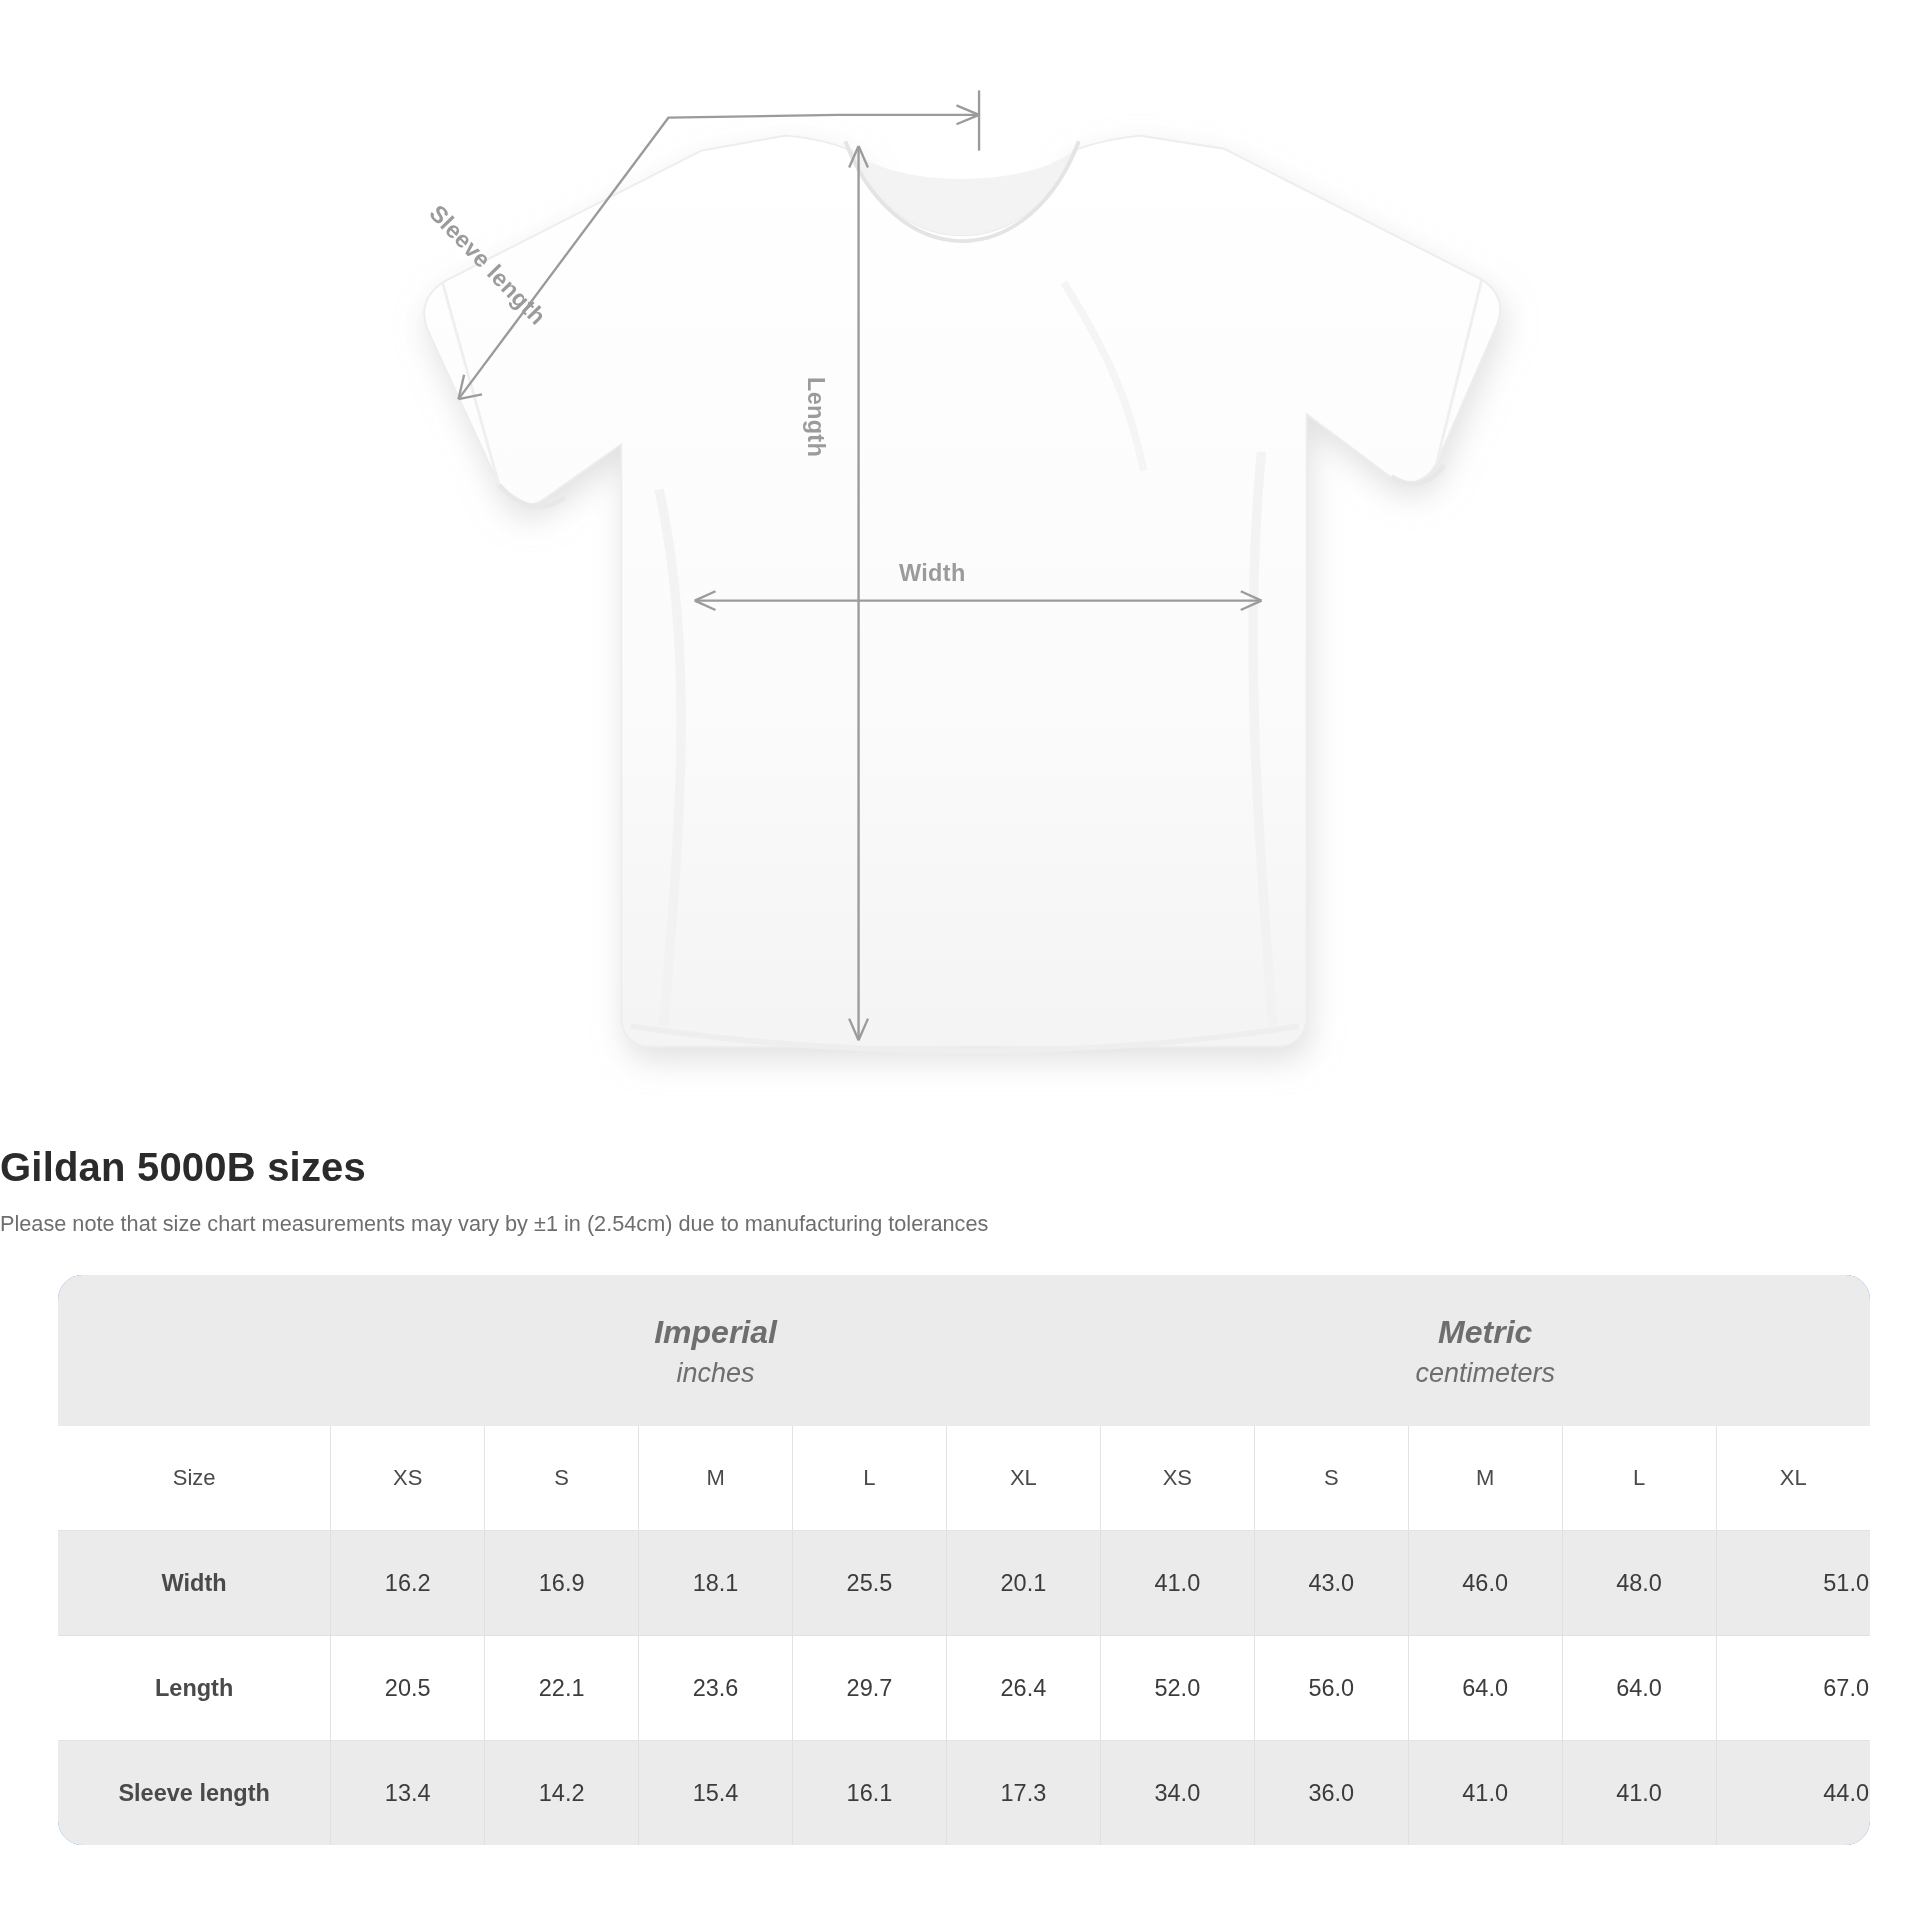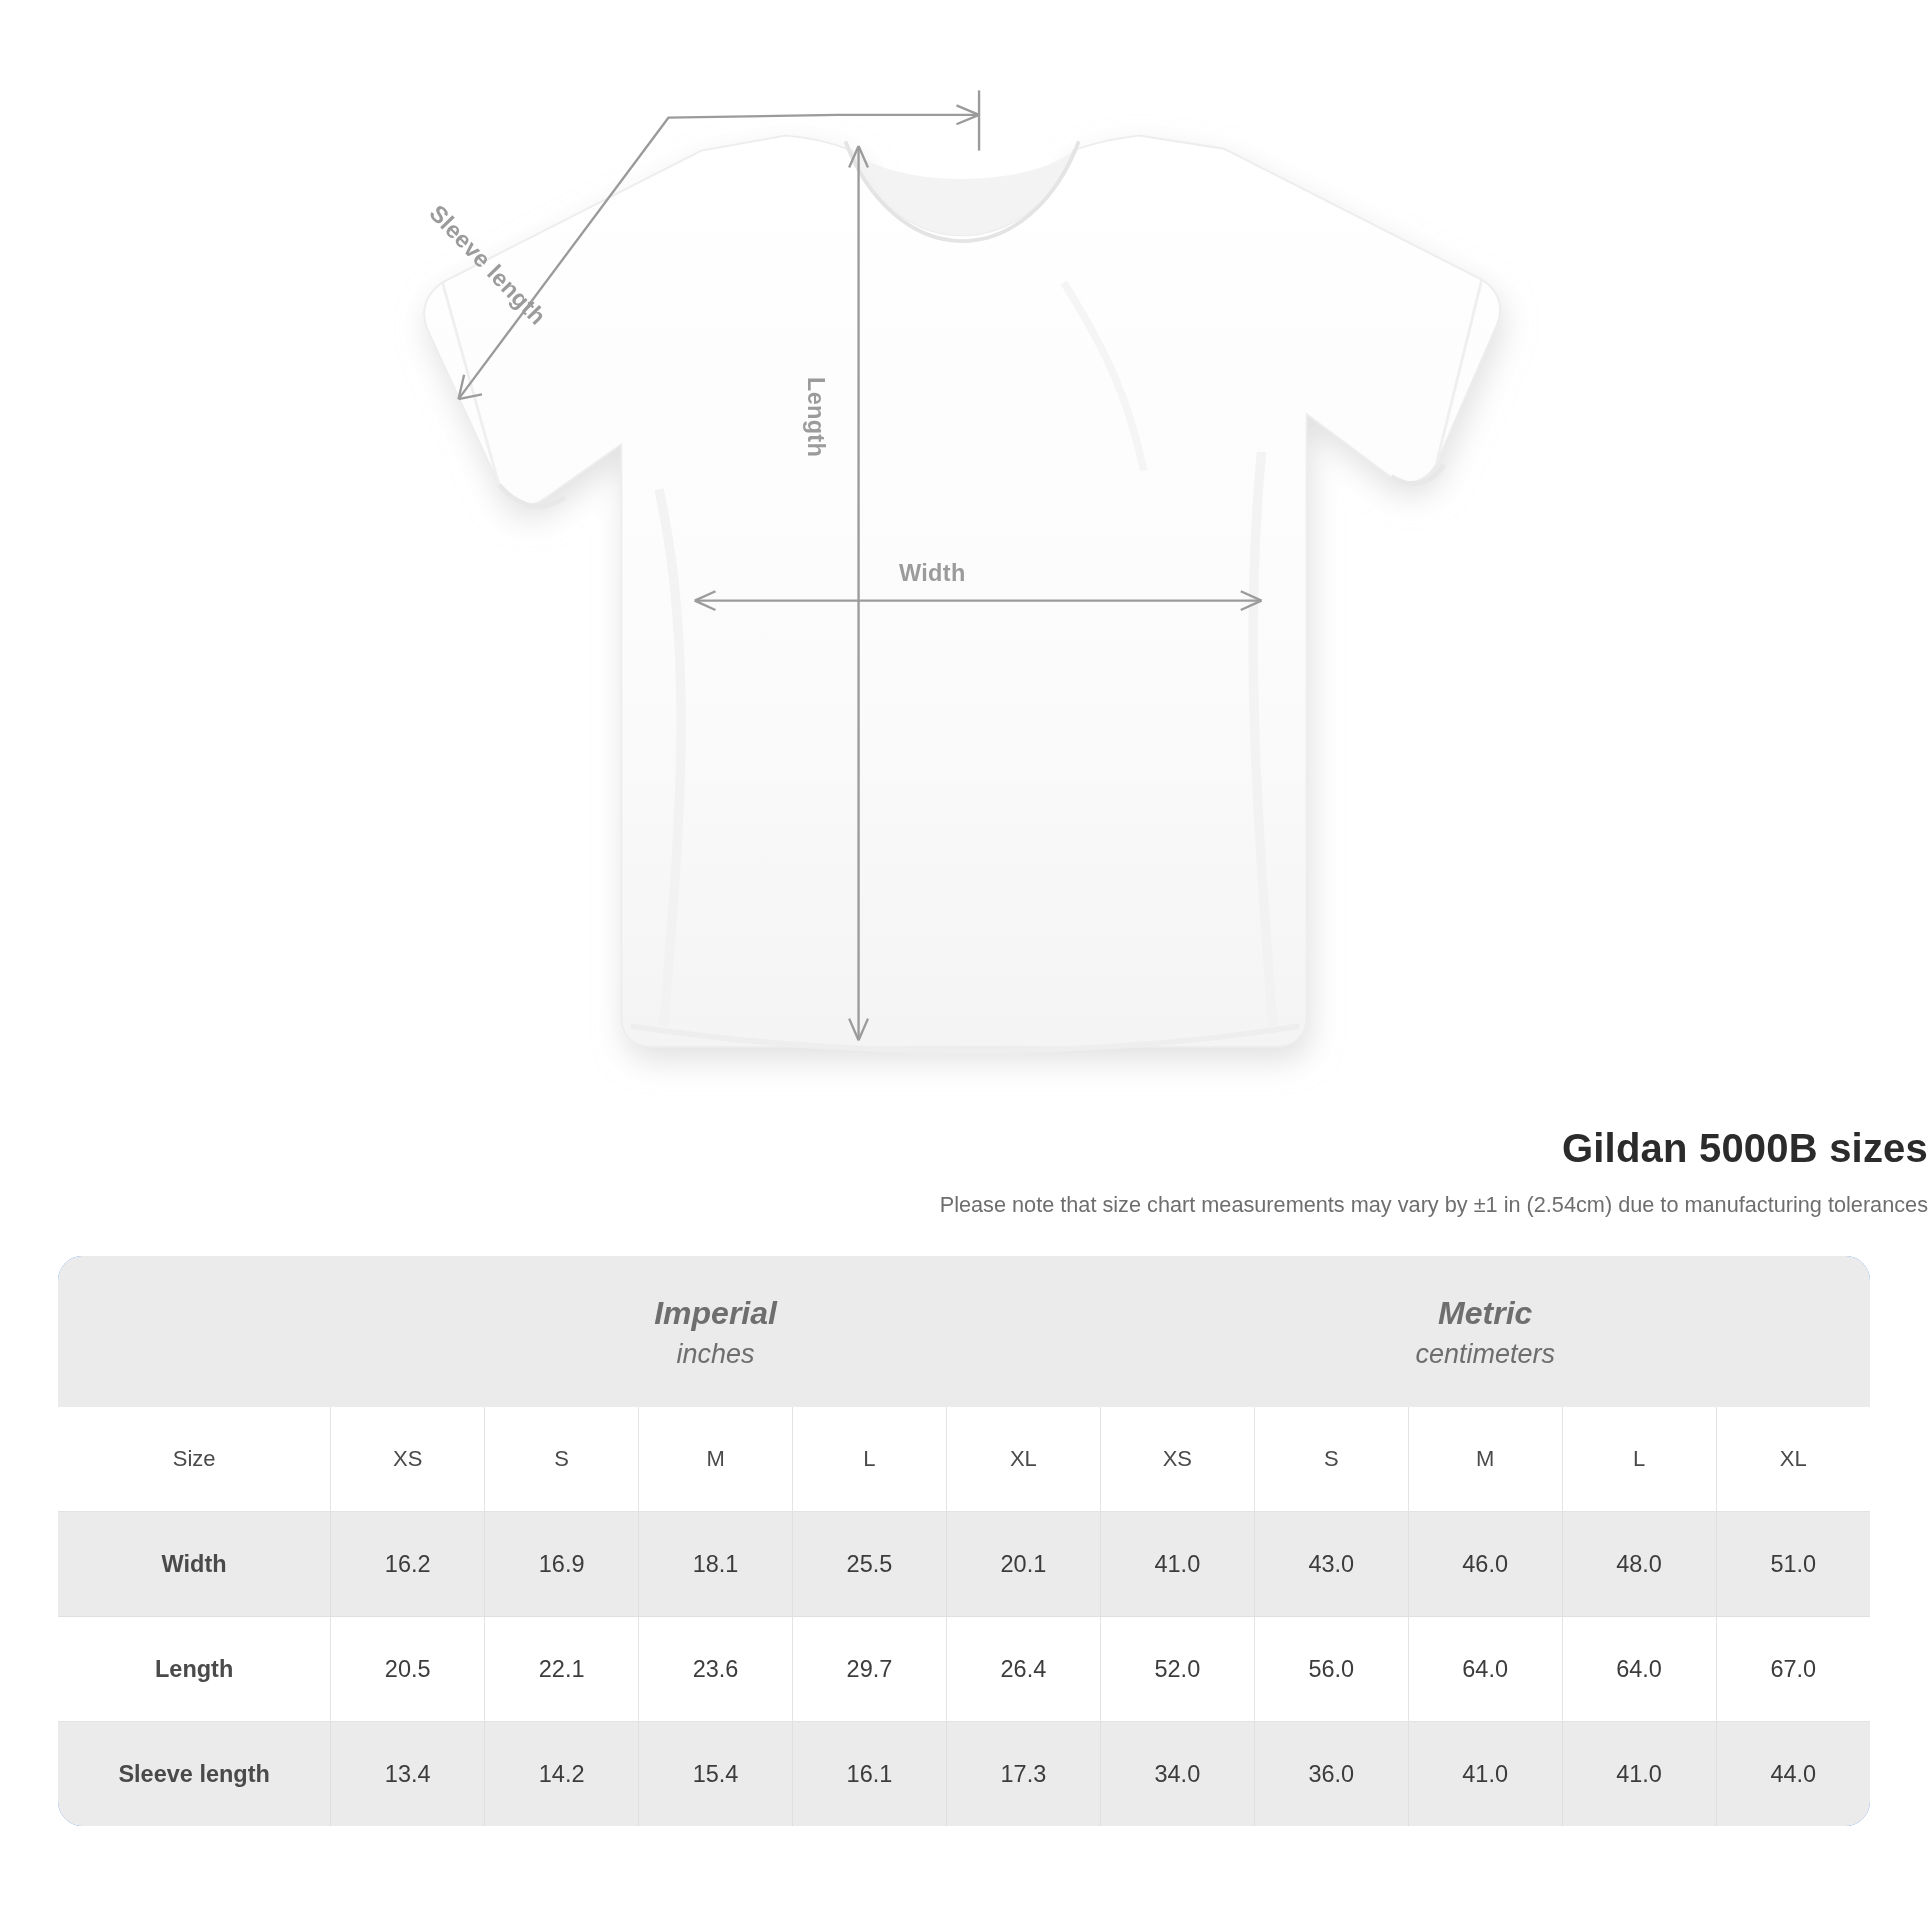--- a/index.html
+++ b/index.html
@@ -54,22 +54,22 @@
   }
   .dim-label.sleeve-label {
     left: 443px;
     top: 200px;
     transform: rotate(46deg);
     transform-origin: left top;
   }
 
   
   .title-block {
-    text-align: right;
-    margin-top: 1px;
+    text-align: left;
+    margin-top: 20px;
   }
   .chart-title {
     font-size: 40px;
     font-weight: bold;
     color: #2b2b2b;
     margin: 0;
     letter-spacing: 0.2px;
   }
   .chart-note {
     font-size: 21.7px;
@@ -129,21 +129,21 @@
   }
   .head-row td:last-child { border-right: none; }
 
   .data-row td {
     height: 102px;
     font-size: 23.5px;
     color: #3c3c3c;
     border-bottom: 0.9px solid #e3e3e3;
     border-right: 0.9px solid #e3e3e3;
   }
-  .data-row td:last-child { border-right: none; }
+  .data-row td:last-child { border-right: none; text-align: right; }
   .data-row.alt td { background: #ebebeb; border-right-color: #e0e0e0; border-bottom-color: #e0e0e0;}
   .data-row.plain td { background: #ffffff; }
   .data-row td.rowhead {
     font-weight: bold;
     color: #4a4a4a;
   }
   .data-row:last-child td { border-bottom: none; }
 
   col.c-label { width: 218px; }
   col.c-cell  { width: 123px; }

